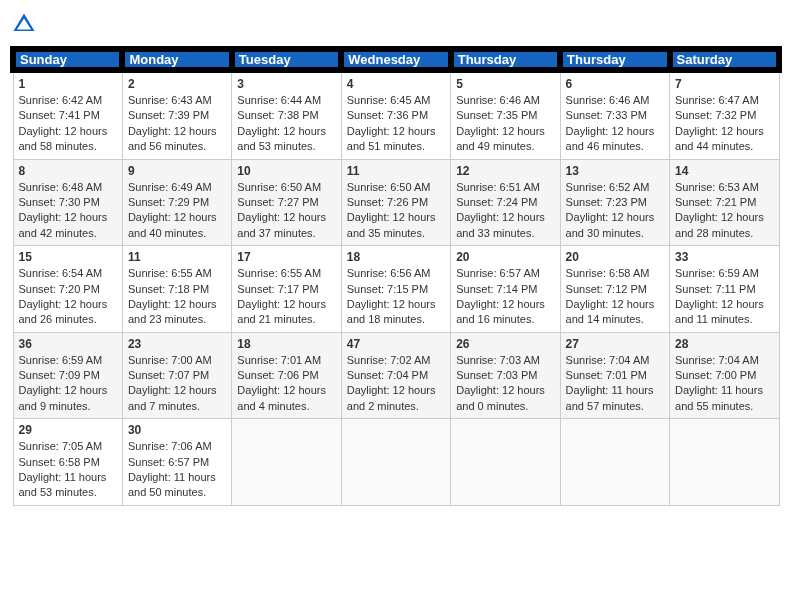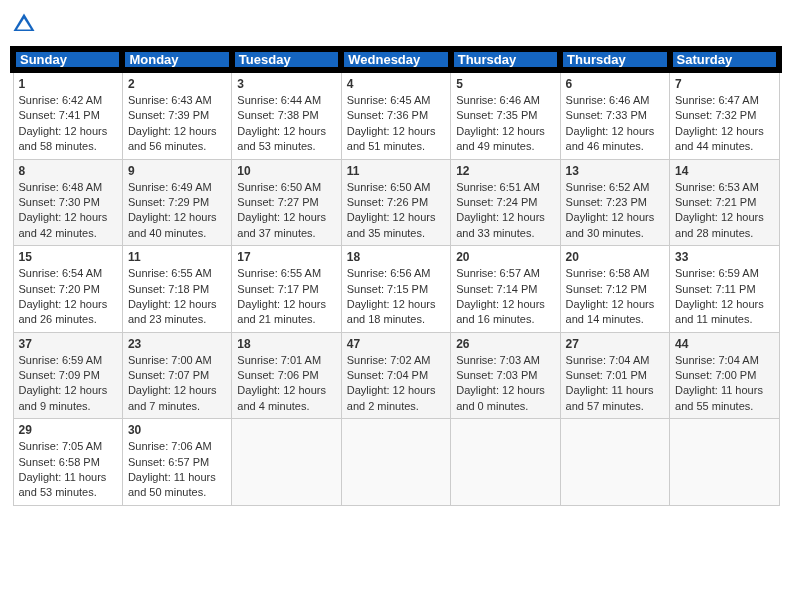--- a/index.html
+++ b/index.html
@@ -291,21 +291,21 @@
         <span class="day-number">33</span>
         <div class="day-info">
           Sunrise: 6:59 AM<br>
           Sunset: 7:11 PM<br>
           Daylight: 12 hours and 11 minutes.
         </div>
       </td>
       </tr>
       <tr>
         <td>
-        <span class="day-number">37</span>
+        <span class="day-number">36</span>
         <div class="day-info">
           Sunrise: 6:59 AM<br>
           Sunset: 7:09 PM<br>
           Daylight: 12 hours and 9 minutes.
         </div>
       </td>
         <td>
         <span class="day-number">23</span>
         <div class="day-info">
           Sunrise: 7:00 AM<br>
@@ -339,21 +339,21 @@
       </td>
         <td>
         <span class="day-number">27</span>
         <div class="day-info">
           Sunrise: 7:04 AM<br>
           Sunset: 7:01 PM<br>
           Daylight: 11 hours and 57 minutes.
         </div>
       </td>
         <td>
-        <span class="day-number">44</span>
+        <span class="day-number">28</span>
         <div class="day-info">
           Sunrise: 7:04 AM<br>
           Sunset: 7:00 PM<br>
           Daylight: 11 hours and 55 minutes.
         </div>
       </td>
       </tr>
       <tr>
         <td>
         <span class="day-number">29</span>

